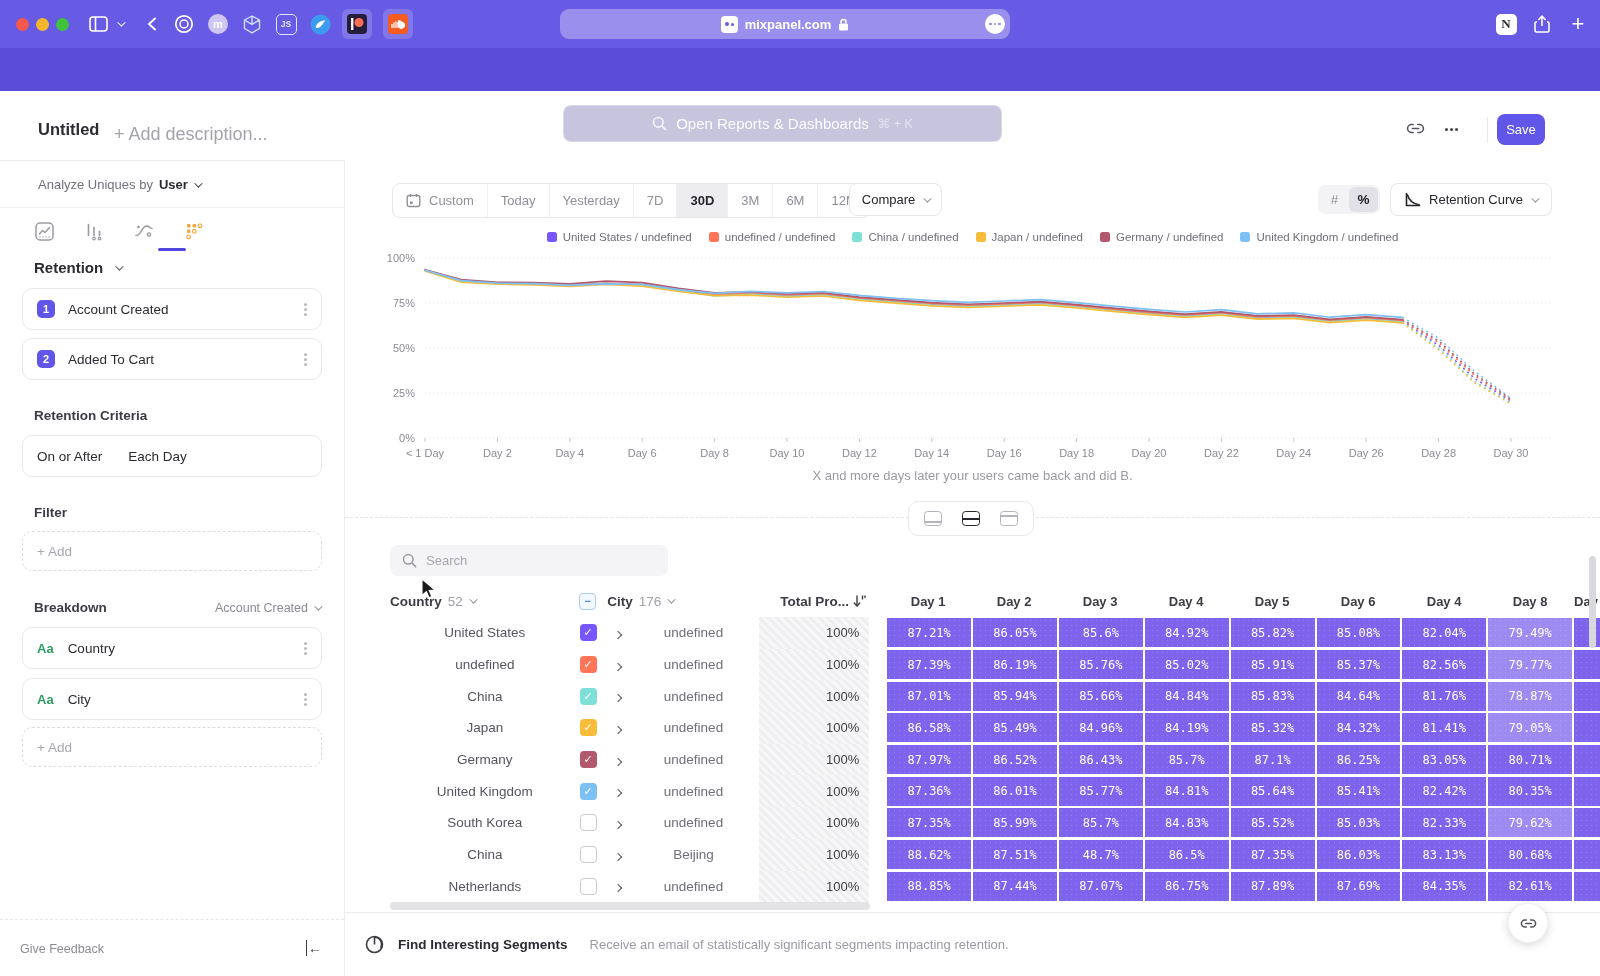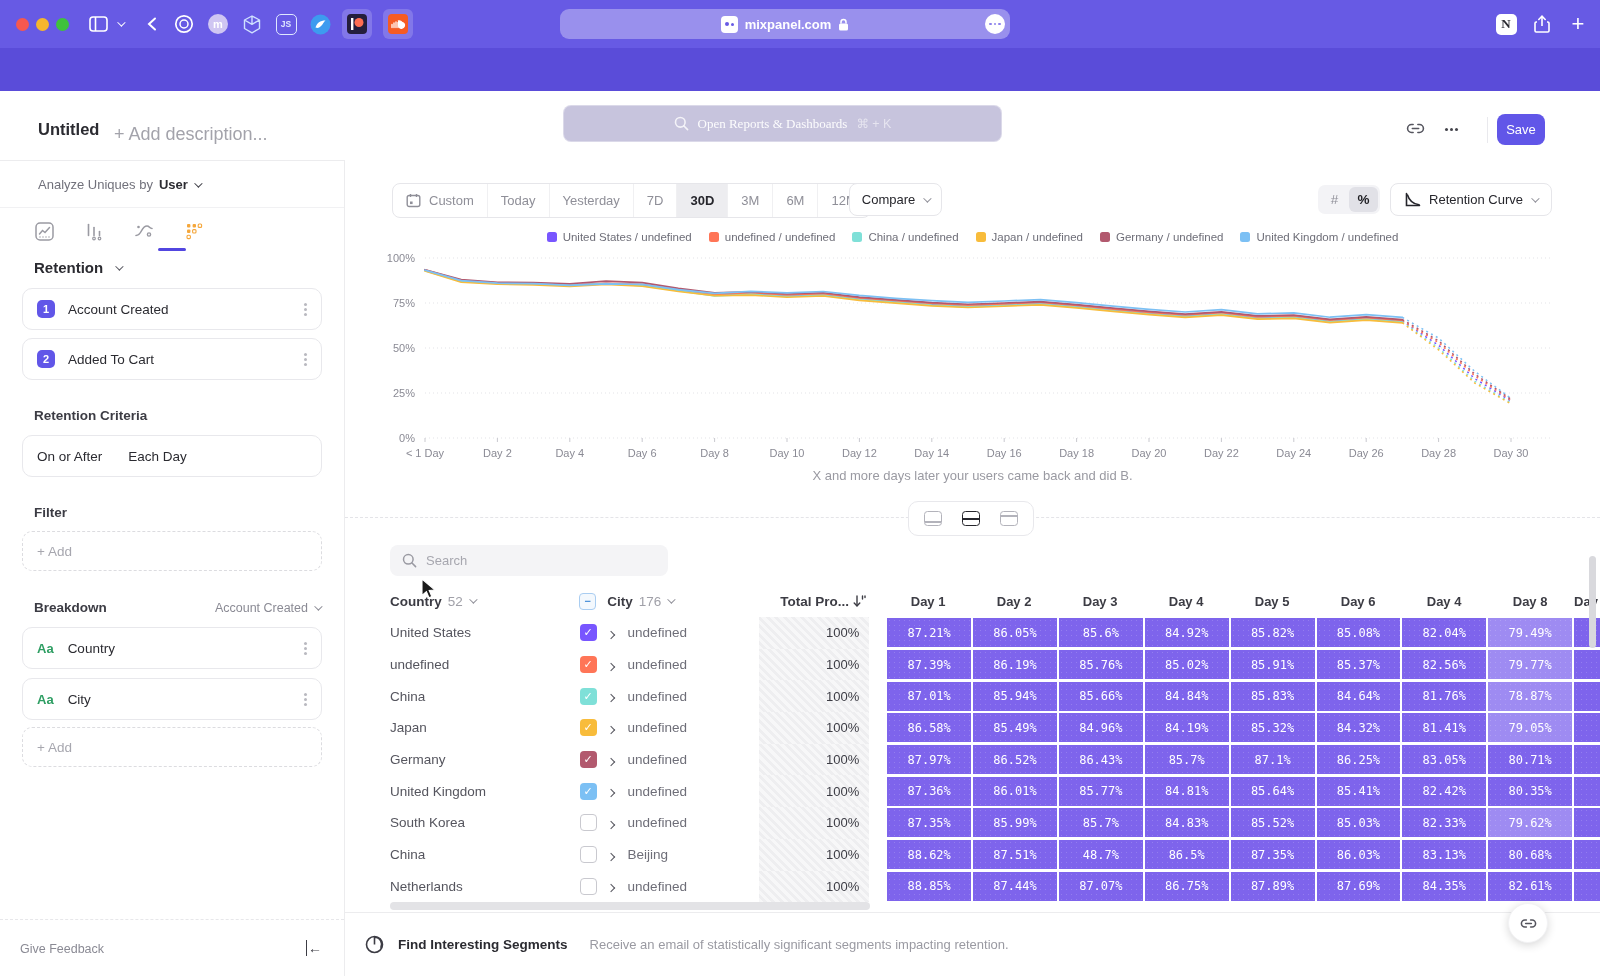--- a/index.html
+++ b/index.html
@@ -20,21 +20,21 @@
   .addr-more{position:absolute;right:5px;top:5px;width:20px;height:20px;border-radius:50%;background:#fff;display:flex;align-items:center;justify-content:center;gap:2px;}
   .addr-more i{width:2.5px;height:2.5px;border-radius:50%;background:#8d82ec;display:block;}
 
   
   .nav{position:absolute;left:0;top:48px;width:1600px;height:43px;background:#5a4cd9;color:#fff;}
   .nav-item{position:absolute;top:69px;font-size:13.5px;color:rgba(255,255,255,.96);cursor:pointer;display:flex;gap:7px;align-items:center;}
   .logo-dots{position:absolute;left:22px;top:72px;display:flex;gap:4px;align-items:center;}
   .logo-dots i{display:block;border-radius:50%;background:#fff;}
   .nav-search{position:absolute;left:563px;top:57px;width:437px;height:35px;border-radius:8px;background:rgba(30,20,120,.25);
       border:1px solid rgba(255,255,255,.35);display:flex;align-items:center;justify-content:center;gap:9px;}
-  .nav-search .ph{color:rgba(255,255,255,.95);font-size:13px;font-family:Liberation Serif, serif;}
+  .nav-search .ph{color:rgba(255,255,255,.95);font-size:15px;}
   .nav-search .sc{color:rgba(255,255,255,.55);font-size:12.5px;}
   .proj{position:absolute;left:1420px;top:61px;line-height:1.25;}
   .proj .p1{font-size:13px;font-weight:bold;}
   .proj .p2{font-size:11.5px;color:rgba(255,255,255,.72);}
 
   .chev{display:inline-block;width:5px;height:5px;border-right:1.5px solid currentColor;border-bottom:1.5px solid currentColor;transform:rotate(45deg) translateY(-2px);}
   .chev-r{display:inline-block;width:5px;height:5px;border-right:1.5px solid currentColor;border-bottom:1.5px solid currentColor;transform:rotate(-45deg);}
   .grid9{display:grid;grid-template-columns:repeat(3,3px);grid-gap:2.5px;}
   .grid9 i{width:3px;height:3px;background:#fff;border-radius:1px;display:block;}
 
@@ -93,21 +93,21 @@
   .vt-btn{width:30px;height:26px;display:flex;align-items:center;justify-content:center;border-radius:6px;cursor:pointer;}
   .vt-ic{width:16px;height:13px;border:1.5px solid #b3b3bb;border-radius:3.5px;position:relative;}
   .vt-ic i{position:absolute;left:0;right:0;height:1.5px;background:#b3b3bb;}
   .vt-btn.sel .vt-ic{border-color:#26262c;}
   .vt-btn.sel .vt-ic i{background:#26262c;height:2.5px;}
 
   
   .search-box{position:absolute;left:390px;top:545px;width:278px;height:31px;border-radius:8px;background:#f4f4f6;
       display:flex;align-items:center;gap:9px;padding:0 12px;box-sizing:border-box;color:#a7a7af;font-size:13px;}
   .thead{position:absolute;left:345px;top:586px;right:0;height:30px;display:flex;align-items:center;padding-left:45px;}
-  .trows{position:absolute;left:345px;top:617px;right:0;}
+  .trows{position:absolute;left:345px;top:617px;right:0;text-align:center;}
   .trow{height:31.7px;display:flex;align-items:center;padding-left:45px;}
   .c-country{width:190px;font-size:13.5px;color:#55555e;}
   .c-check{width:28px;}
   .c-chev{width:20px;color:#55555e;}
   .c-city{width:132px;font-size:13.5px;color:#6e6e78;}
   .c-total{width:110px;height:100%;display:flex;align-items:center;justify-content:flex-end;padding-right:10px;box-sizing:border-box;
       font-size:13px;color:#3c3c44;background:repeating-linear-gradient(45deg,#f7f7f8 0 3px,#eeeef0 3px 6px);}
   .h-country{width:190px;font-size:13.5px;font-weight:600;color:#3c3c44;display:flex;align-items:center;gap:6px;}
   .h-count{color:#a0a0a8;font-weight:400;}
   .h-total{width:110px;display:flex;align-items:center;justify-content:flex-end;gap:4px;font-size:13.5px;font-weight:600;color:#3c3c44;padding-right:2px;box-sizing:border-box;}

